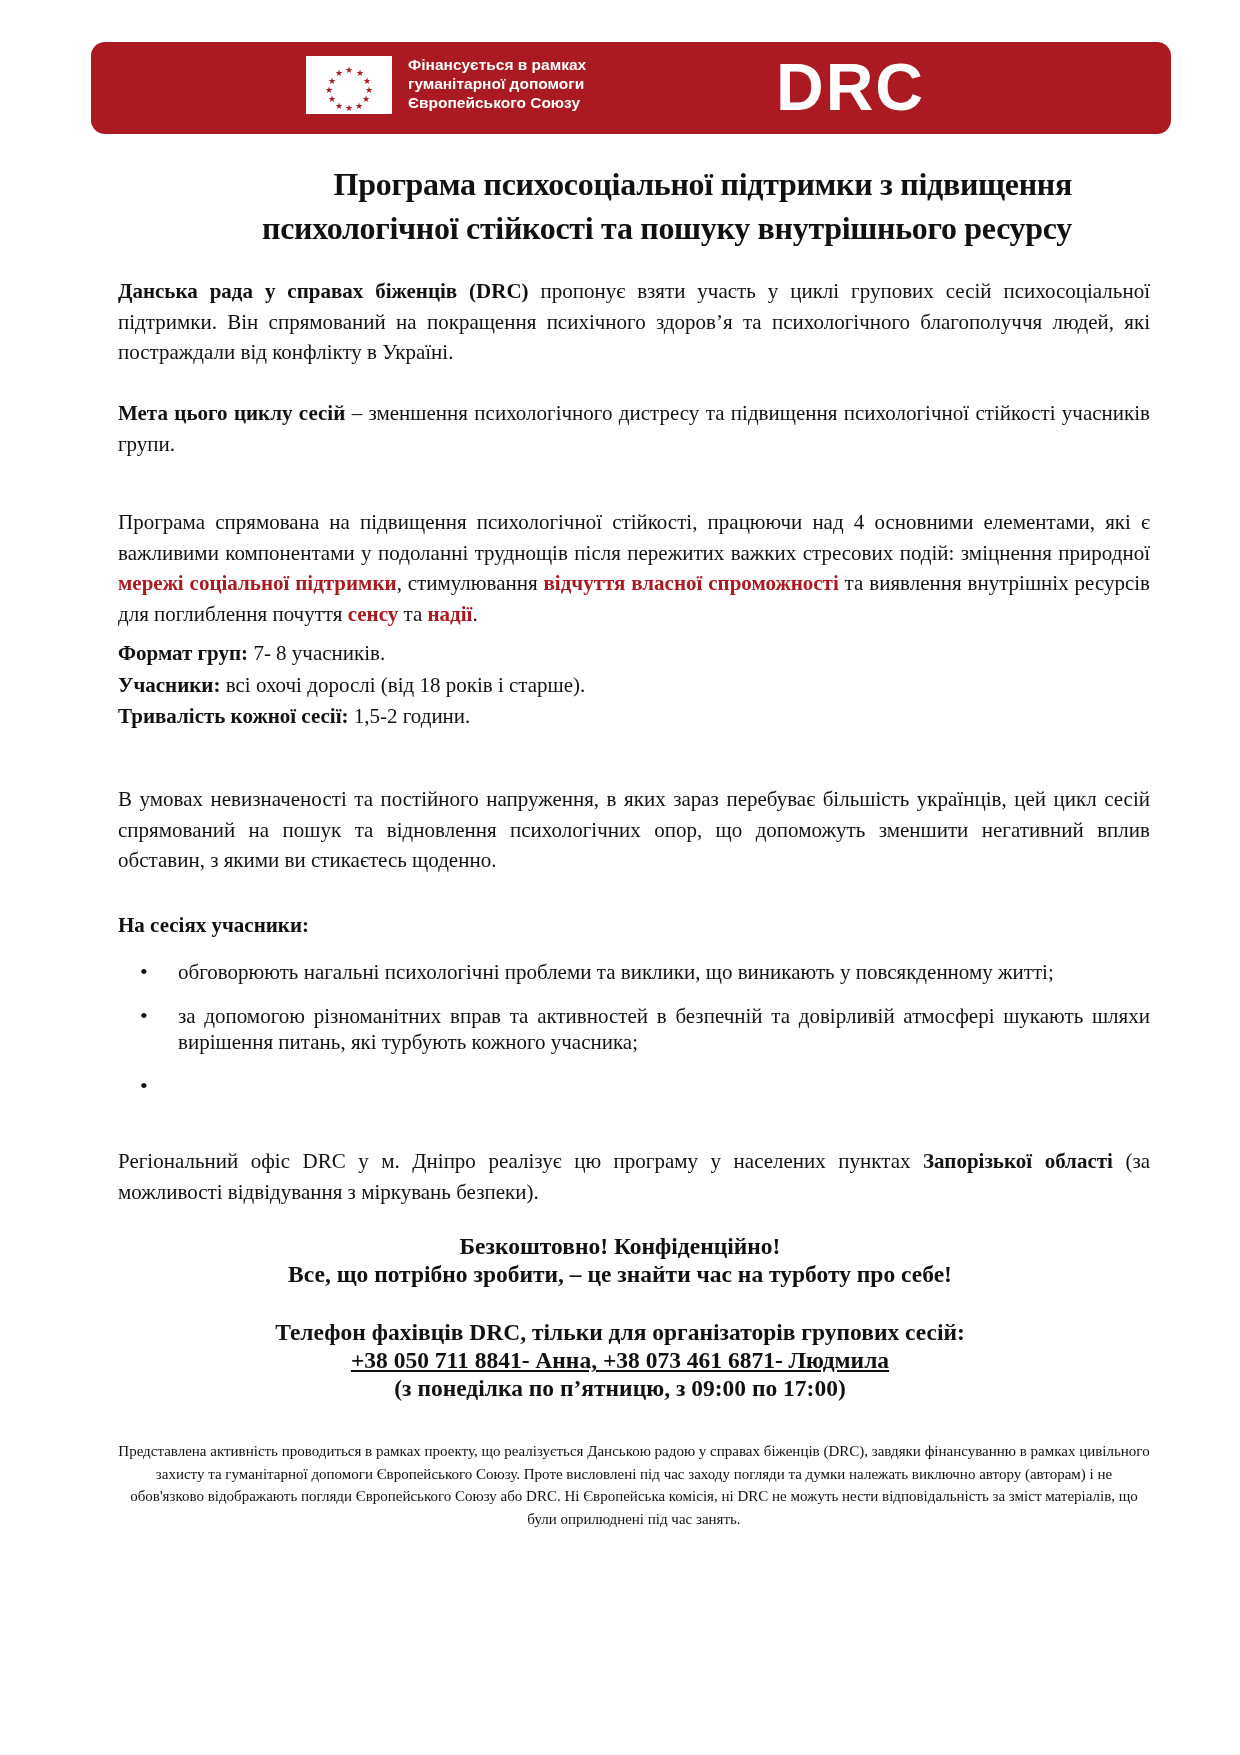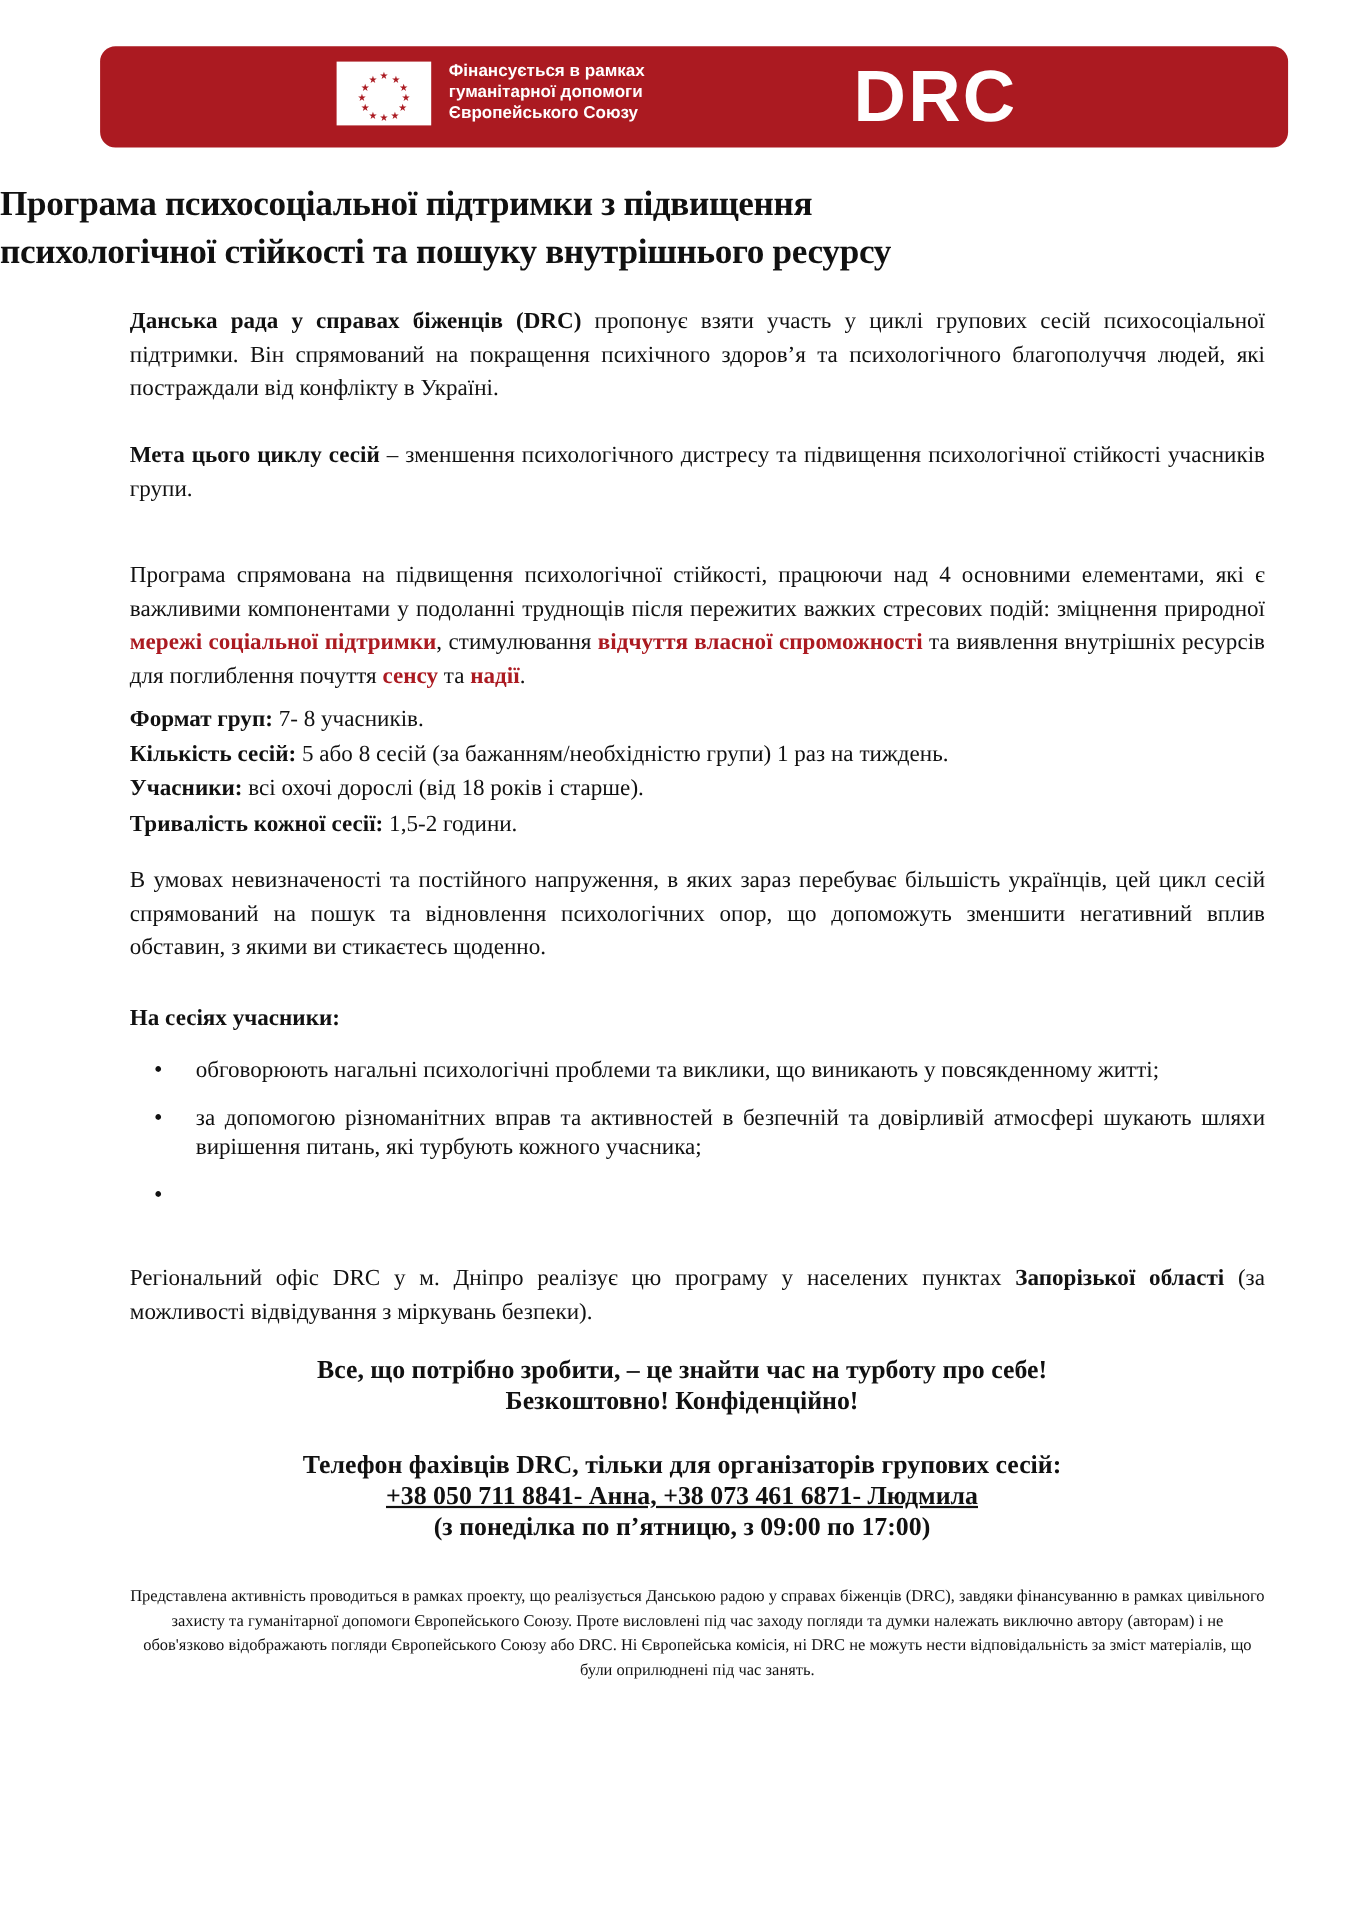--- a/index.html
+++ b/index.html
@@ -2,21 +2,21 @@
 <html><head>
   <meta charset="utf-8">
   <style>
     html, body { margin: 0; padding: 0; background: #ffffff; }
     body { width: 1240px; height: 1755px; position: relative; overflow: hidden; color: #111; font-family: "Liberation Serif", "DejaVu Serif", serif; }
     .banner { position: absolute; left: 91px; top: 42px; width: 1080px; height: 92px; background: #ab1a21; border-radius: 14px; }
     .eu-flag { position: absolute; left: 306px; top: 56px; width: 86px; height: 58px; background: #ffffff; }
     .eu-flag .star { position: absolute; color: #ab1a21; font-size: 9px; line-height: 9px; font-family: "DejaVu Sans", sans-serif; }
     .eu-text { position: absolute; left: 408px; top: 55px; color: #fff; font-family: "Liberation Sans", sans-serif; font-weight: bold; font-size: 15.5px; line-height: 19px; }
     .drc-logo { position: absolute; left: 776px; top: 47px; color: #fff; font-family: Liberation Sans, sans-serif; font-weight: bold; font-size: 66px; line-height: 80px; letter-spacing: 2px; }
-    .title { position: absolute; left: 0; width: 1072px; top: 162px; text-align: left; font-size: 32px; line-height: 44px; font-weight: bold; letter-spacing: -0.3px; }
+    .title { position: absolute; left: 0; width: 1072px; top: 162px; text-align: right; font-size: 32px; line-height: 44px; font-weight: bold; letter-spacing: -0.3px; }
     .content { position: absolute; left: 118px; width: 1032px; font-size: 21px; line-height: 30.5px; }
     p { margin: 0; text-align: justify; }
     .b { font-weight: bold; }
     .red { color: #ab1a21; font-weight: bold; }
     .fmt-line { margin: 0; line-height: 31.5px; }
     ul.bullets { list-style: none; padding: 0; margin: 0; }
     ul.bullets li { position: relative; padding-left: 60px; margin-bottom: 18px; text-align: justify; line-height: 26px; }
     ul.bullets li .dot { position: absolute; left: 22px; top: 0; font-size: 22px; }
     .center { position: absolute; left: 0; width: 1240px; text-align: center; font-size: 23.5px; line-height: 28px; font-weight: bold; }
     .u { text-decoration: underline; }
@@ -59,21 +59,20 @@
 <div class="content" style="top:398px">
   <p><span class="b">Мета цього циклу сесій</span><span> – зменшення психологічного дистресу та підвищення психологічної стійкості учасників групи.</span></p>
 </div>
 
 <div class="content" style="top:507px">
   <p><span>Програма спрямована на підвищення психологічної стійкості, працюючи над 4 основними елементами, які є важливими компонентами у подоланні труднощів після пережитих важких стресових подій: зміцнення природної </span><span class="red">мережі соціальної підтримки</span><span>, стимулювання </span><span class="red">відчуття власної спроможності</span><span> та виявлення внутрішніх ресурсів для поглиблення почуття </span><span class="red">сенсу</span><span> та </span><span class="red">надії</span><span>.</span></p>
 </div>
 
 <div class="content" style="top:638px">
   <div class="fmt-line"><span class="b">Формат груп:</span><span> 7- 8 учасників.</span></div>
-  <div class="fmt-line"><span class="b">Кількість сесій:</span><span> 5 або 8 сесій (за бажанням/необхідністю групи) 1 раз на тиждень.</span></div>
   <div class="fmt-line"><span class="b">Учасники:</span><span> всі охочі дорослі (від 18 років і старше).</span></div>
   <div class="fmt-line"><span class="b">Тривалість кожної сесії:</span><span> 1,5-2 години.</span></div>
 </div>
 
 <div class="content" style="top:784px">
   <p>В умовах невизначеності та постійного напруження, в яких зараз перебуває більшість українців, цей цикл сесій спрямований на пошук та відновлення психологічних опор, що допоможуть зменшити негативний вплив обставин, з якими ви стикаєтесь щоденно.</p>
 </div>
 
 <div class="content" style="top:910px">
   <div class="b" style="margin-bottom:18px">На сесіях учасники:</div>
@@ -82,22 +81,22 @@
     <li><span class="dot">•</span><span>за допомогою різноманітних вправ та активностей в безпечній та довірливій атмосфері шукають шляхи вирішення питань, які турбують кожного учасника;</span></li>
     <li><span class="dot">•</span></li>
   </ul>
 </div>
 
 <div class="content" style="top:1146px">
   <p><span>Регіональний офіс DRC у м. Дніпро реалізує цю програму у населених пунктах </span><span class="b">Запорізької області</span><span> (за можливості відвідування з міркувань безпеки).</span></p>
 </div>
 
 <div class="center" style="top:1232px">
+  <div>Безкоштовно! Конфіденційно!</div>
   <div>Все, що потрібно зробити, – це знайти час на турботу про себе!</div>
-  <div>Безкоштовно! Конфіденційно!</div>
 </div>
 
 <div class="center" style="top:1318px">
   <div>Телефон фахівців DRC, тільки для організаторів групових сесій:</div>
   <div class="u">+38 050 711 8841- Анна, +38 073 461 6871- Людмила</div>
   <div>(з понеділка по п’ятницю, з 09:00 по 17:00)</div>
 </div>
 
 <div class="disclaimer">Представлена активність проводиться  в рамках проекту, що реалізується Данською радою у справах біженців (DRC), завдяки фінансуванню в рамках цивільного захисту та гуманітарної допомоги Європейського Союзу. Проте висловлені під час заходу погляди та думки належать виключно автору (авторам) і не обов'язково відображають погляди Європейського Союзу або DRC. Ні Європейська комісія, ні DRC не можуть нести відповідальність за зміст матеріалів, що були оприлюднені під час занять.</div>
 

